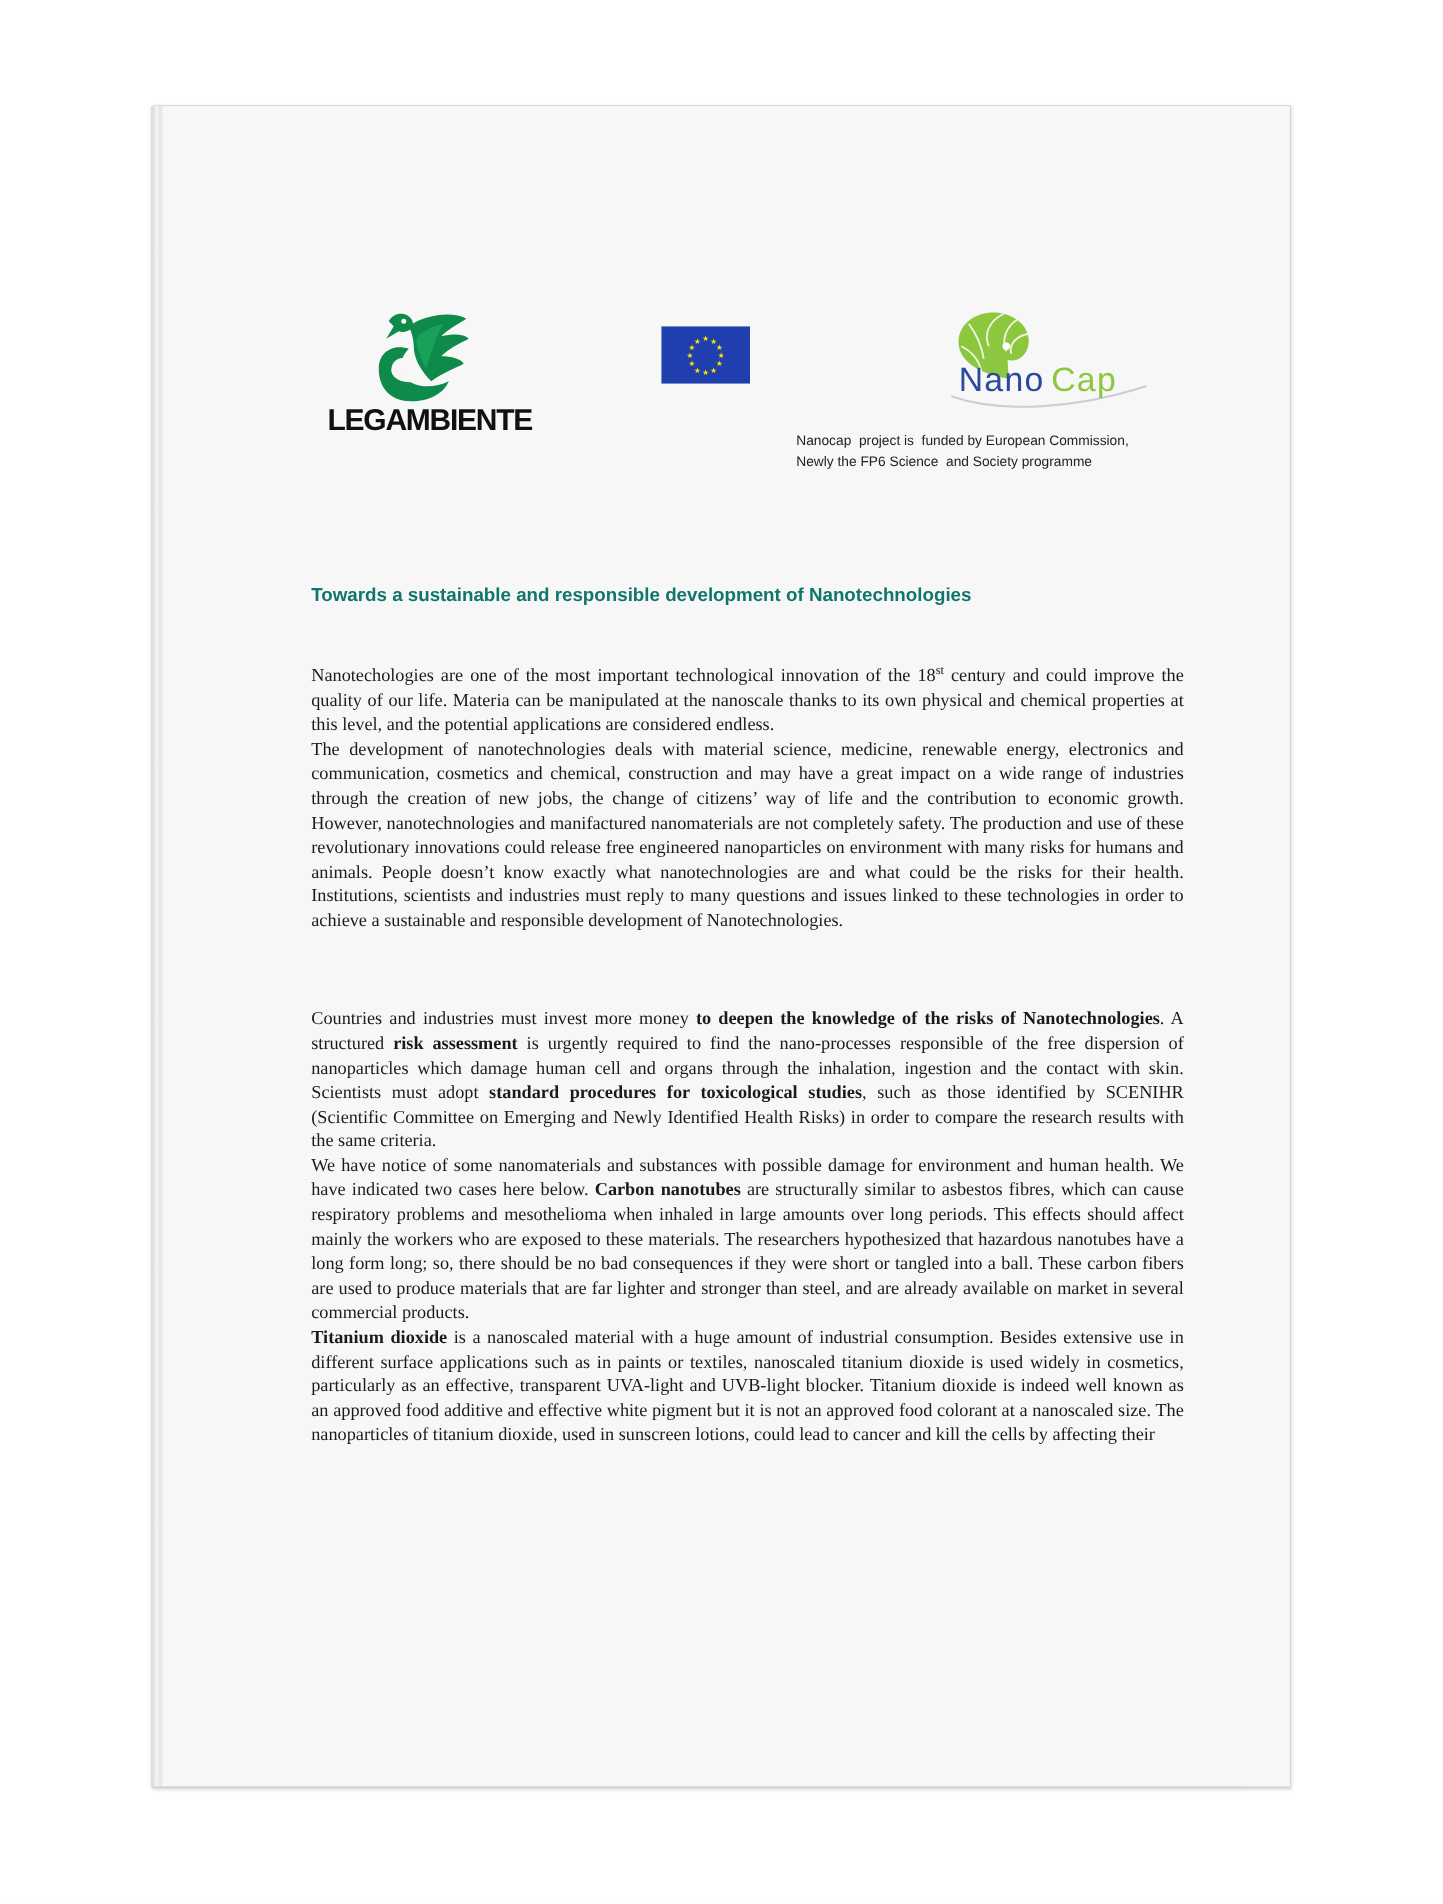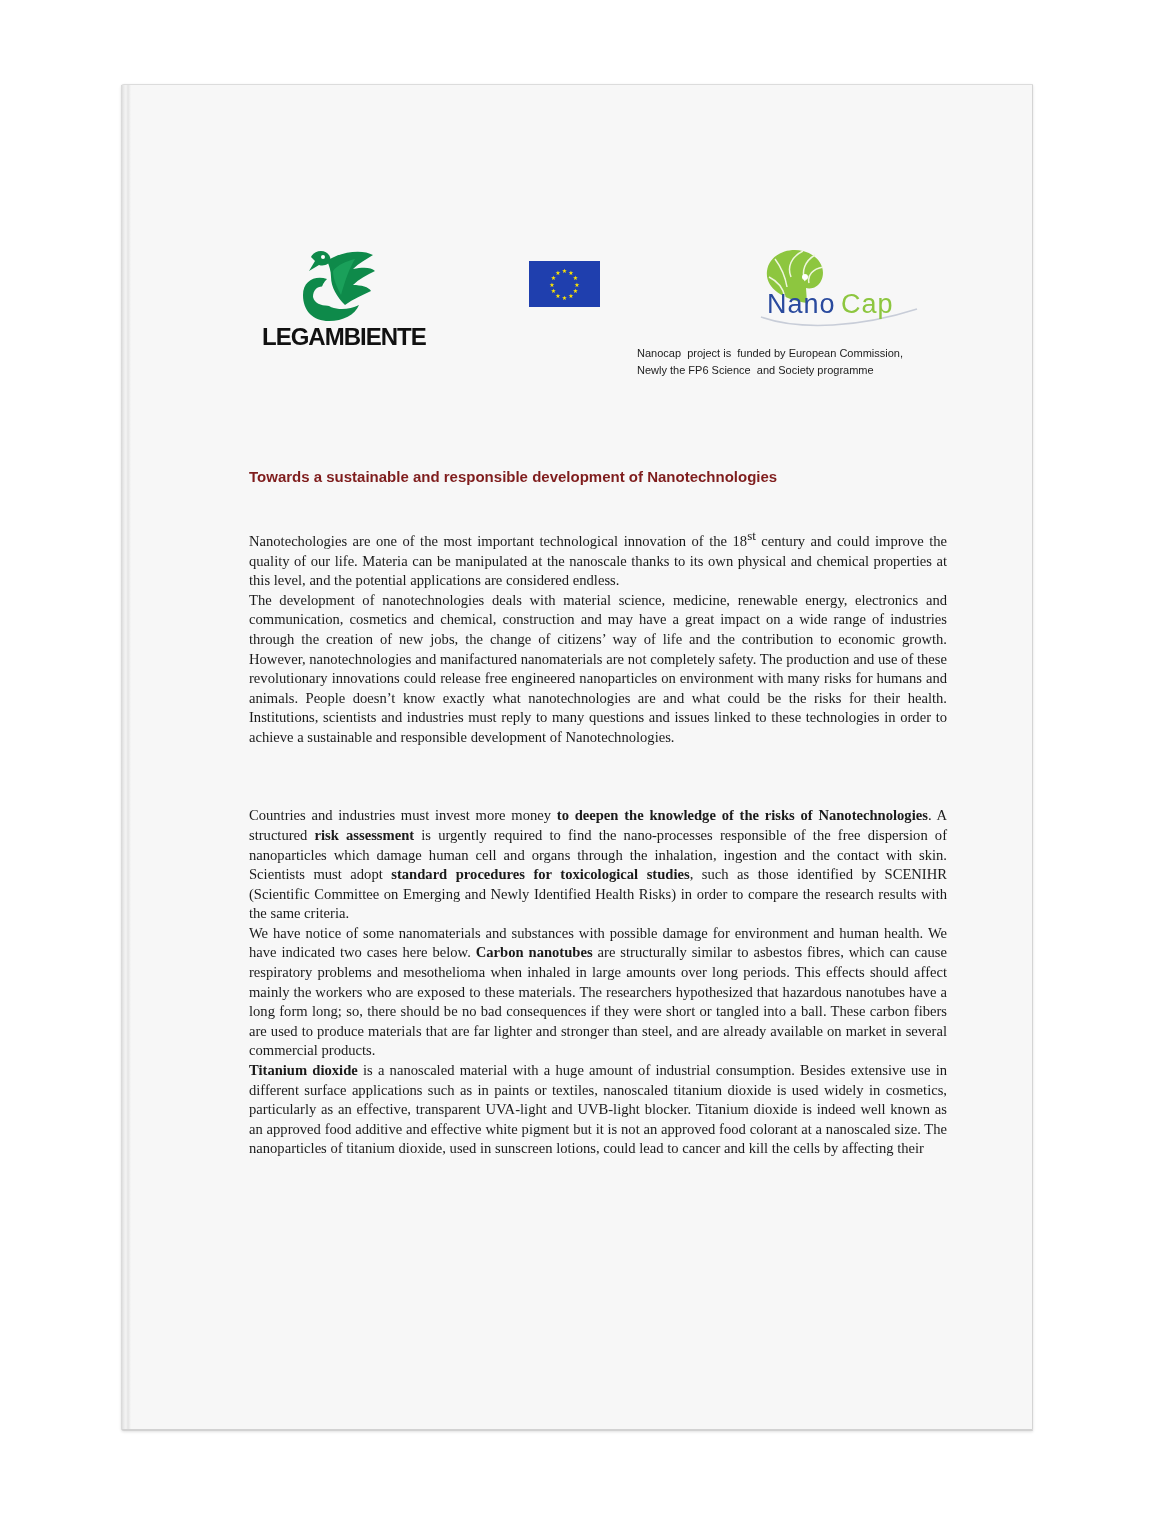--- a/index.html
+++ b/index.html
@@ -41,30 +41,30 @@
   }
   .nanocap-logo { position: absolute; left: 620px; top: 162px; width: 180px; height: 80px; }
   .nanocap-caption {
     position: absolute; left: 516px; top: 260px;
     font-family: "Liberation Sans", sans-serif;
     font-size: 11px; line-height: 17px; color: #222;
   }
   .doc-title {
     position: absolute; left: 128px; top: 383px;
     font-family: "Liberation Sans", sans-serif;
-    font-weight: bold; font-size: 15px; color: #7f1d1d; text-align: right;
+    font-weight: bold; font-size: 15px; color: #0f766e; text-align: right;
   }
   .body {
     position: absolute; left: 128px; top: 447px; width: 698px;
     font-size: 14.6px; line-height: 19.6px; color: #1a1a1a;
     text-align: justify;
   }
   .body p { margin: 0; }
   .gap { height: 19.6px; }
-  sup { font-size: 13px; line-height: 0; }
+  sup { font-size: 10px; line-height: 0; }
 </style>
 </head>
 <body>
 
 <div class="page">
   <div class="spine"></div>
 
   <div class="logo-legambiente">
     <svg class="swan" viewBox="0 0 80 78">
       <path d="M14 12 C18 4 30 4 33 12 C35 18 28 22 22 20 L12 26 L18 16 Z" fill="#0e8a4a"></path>

